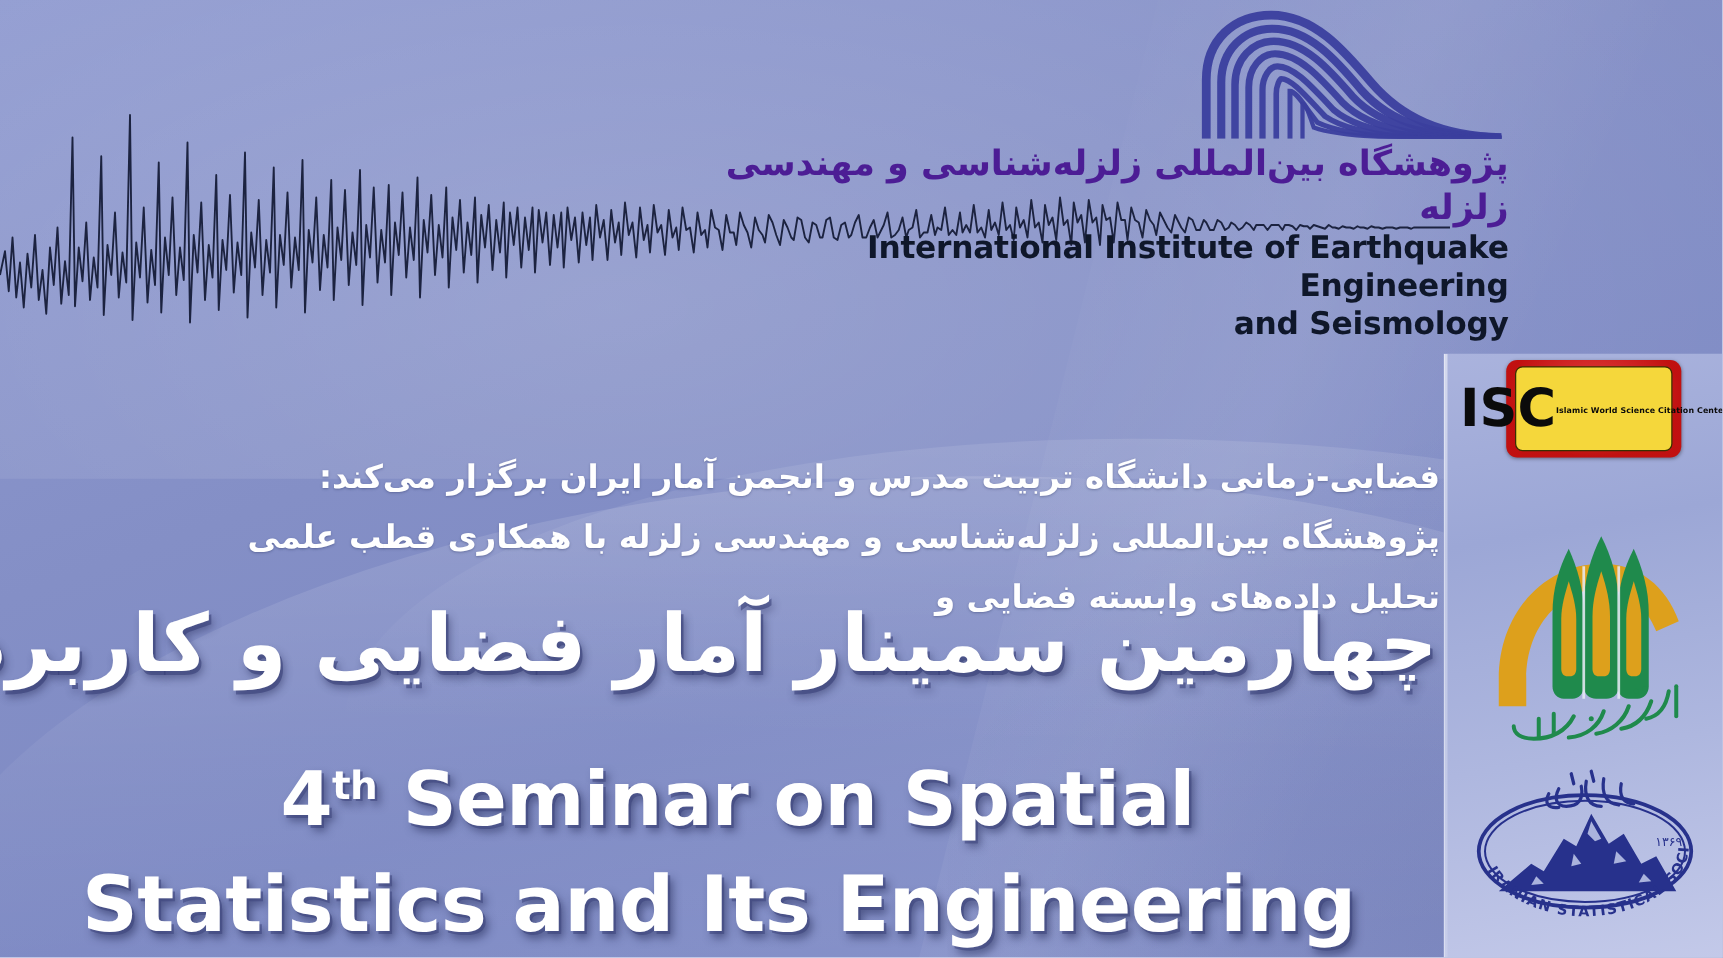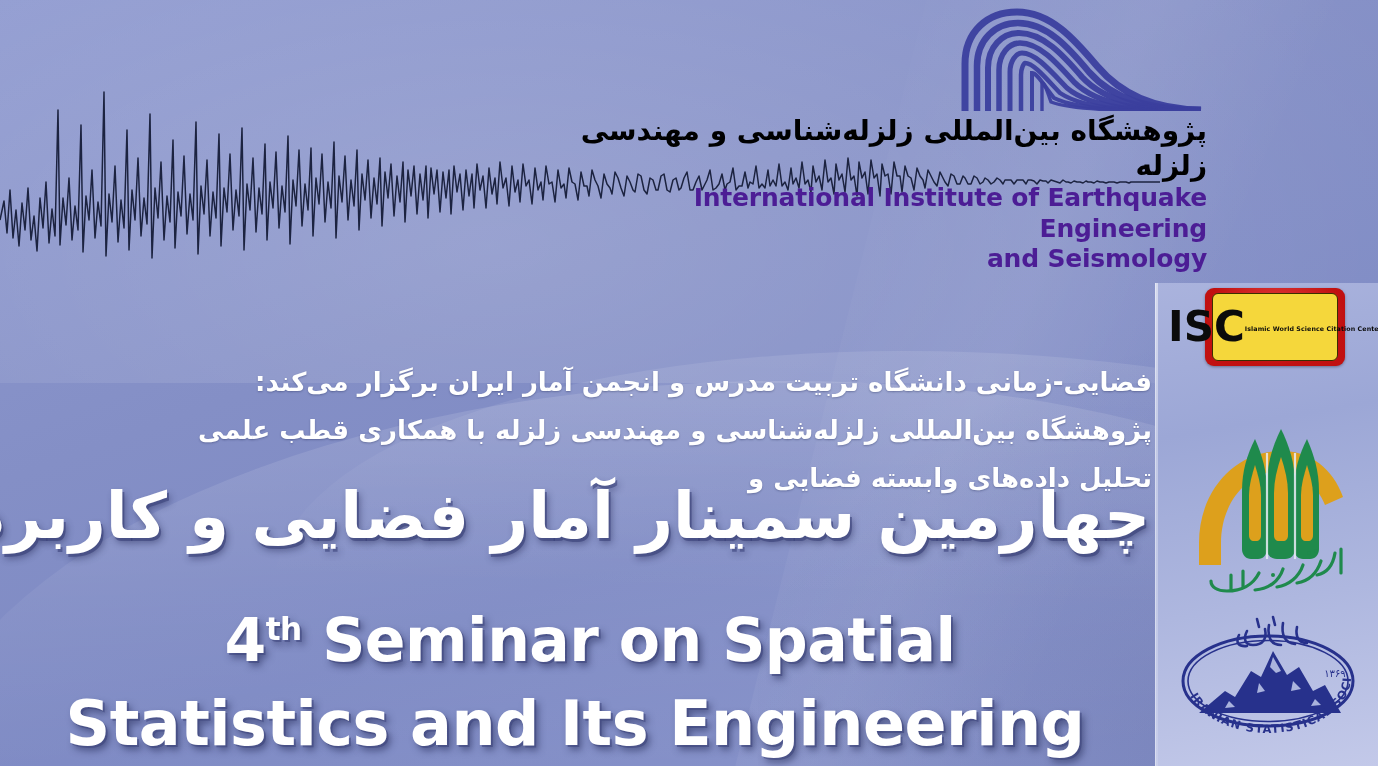--- a/index.html
+++ b/index.html
@@ -92,30 +92,30 @@
     width: 250px;
     height: 105px;
     margin-left: auto;
     margin-right: 10px;
   }
   .iiees-mark svg { display: block; width: 100%; height: 100%; }
   .iiees-fa {
     direction: rtl;
     font-size: 28px;
     font-weight: 700;
-    color: #000000;
+    color: #4c1d95;
     letter-spacing: 0;
     line-height: 1.25;
     margin-top: 2px;
     padding-right: 8px;
   }
   .iiees-en {
     font-size: 25px;
     font-weight: 700;
-    color: #4c1d95;
+    color: #0f172a;
     line-height: 1.22;
     padding-right: 8px;
     letter-spacing: -0.2px;
   }
 
   
   .organizers {
     position: absolute;
     left: 120px;
     top: 358px;

